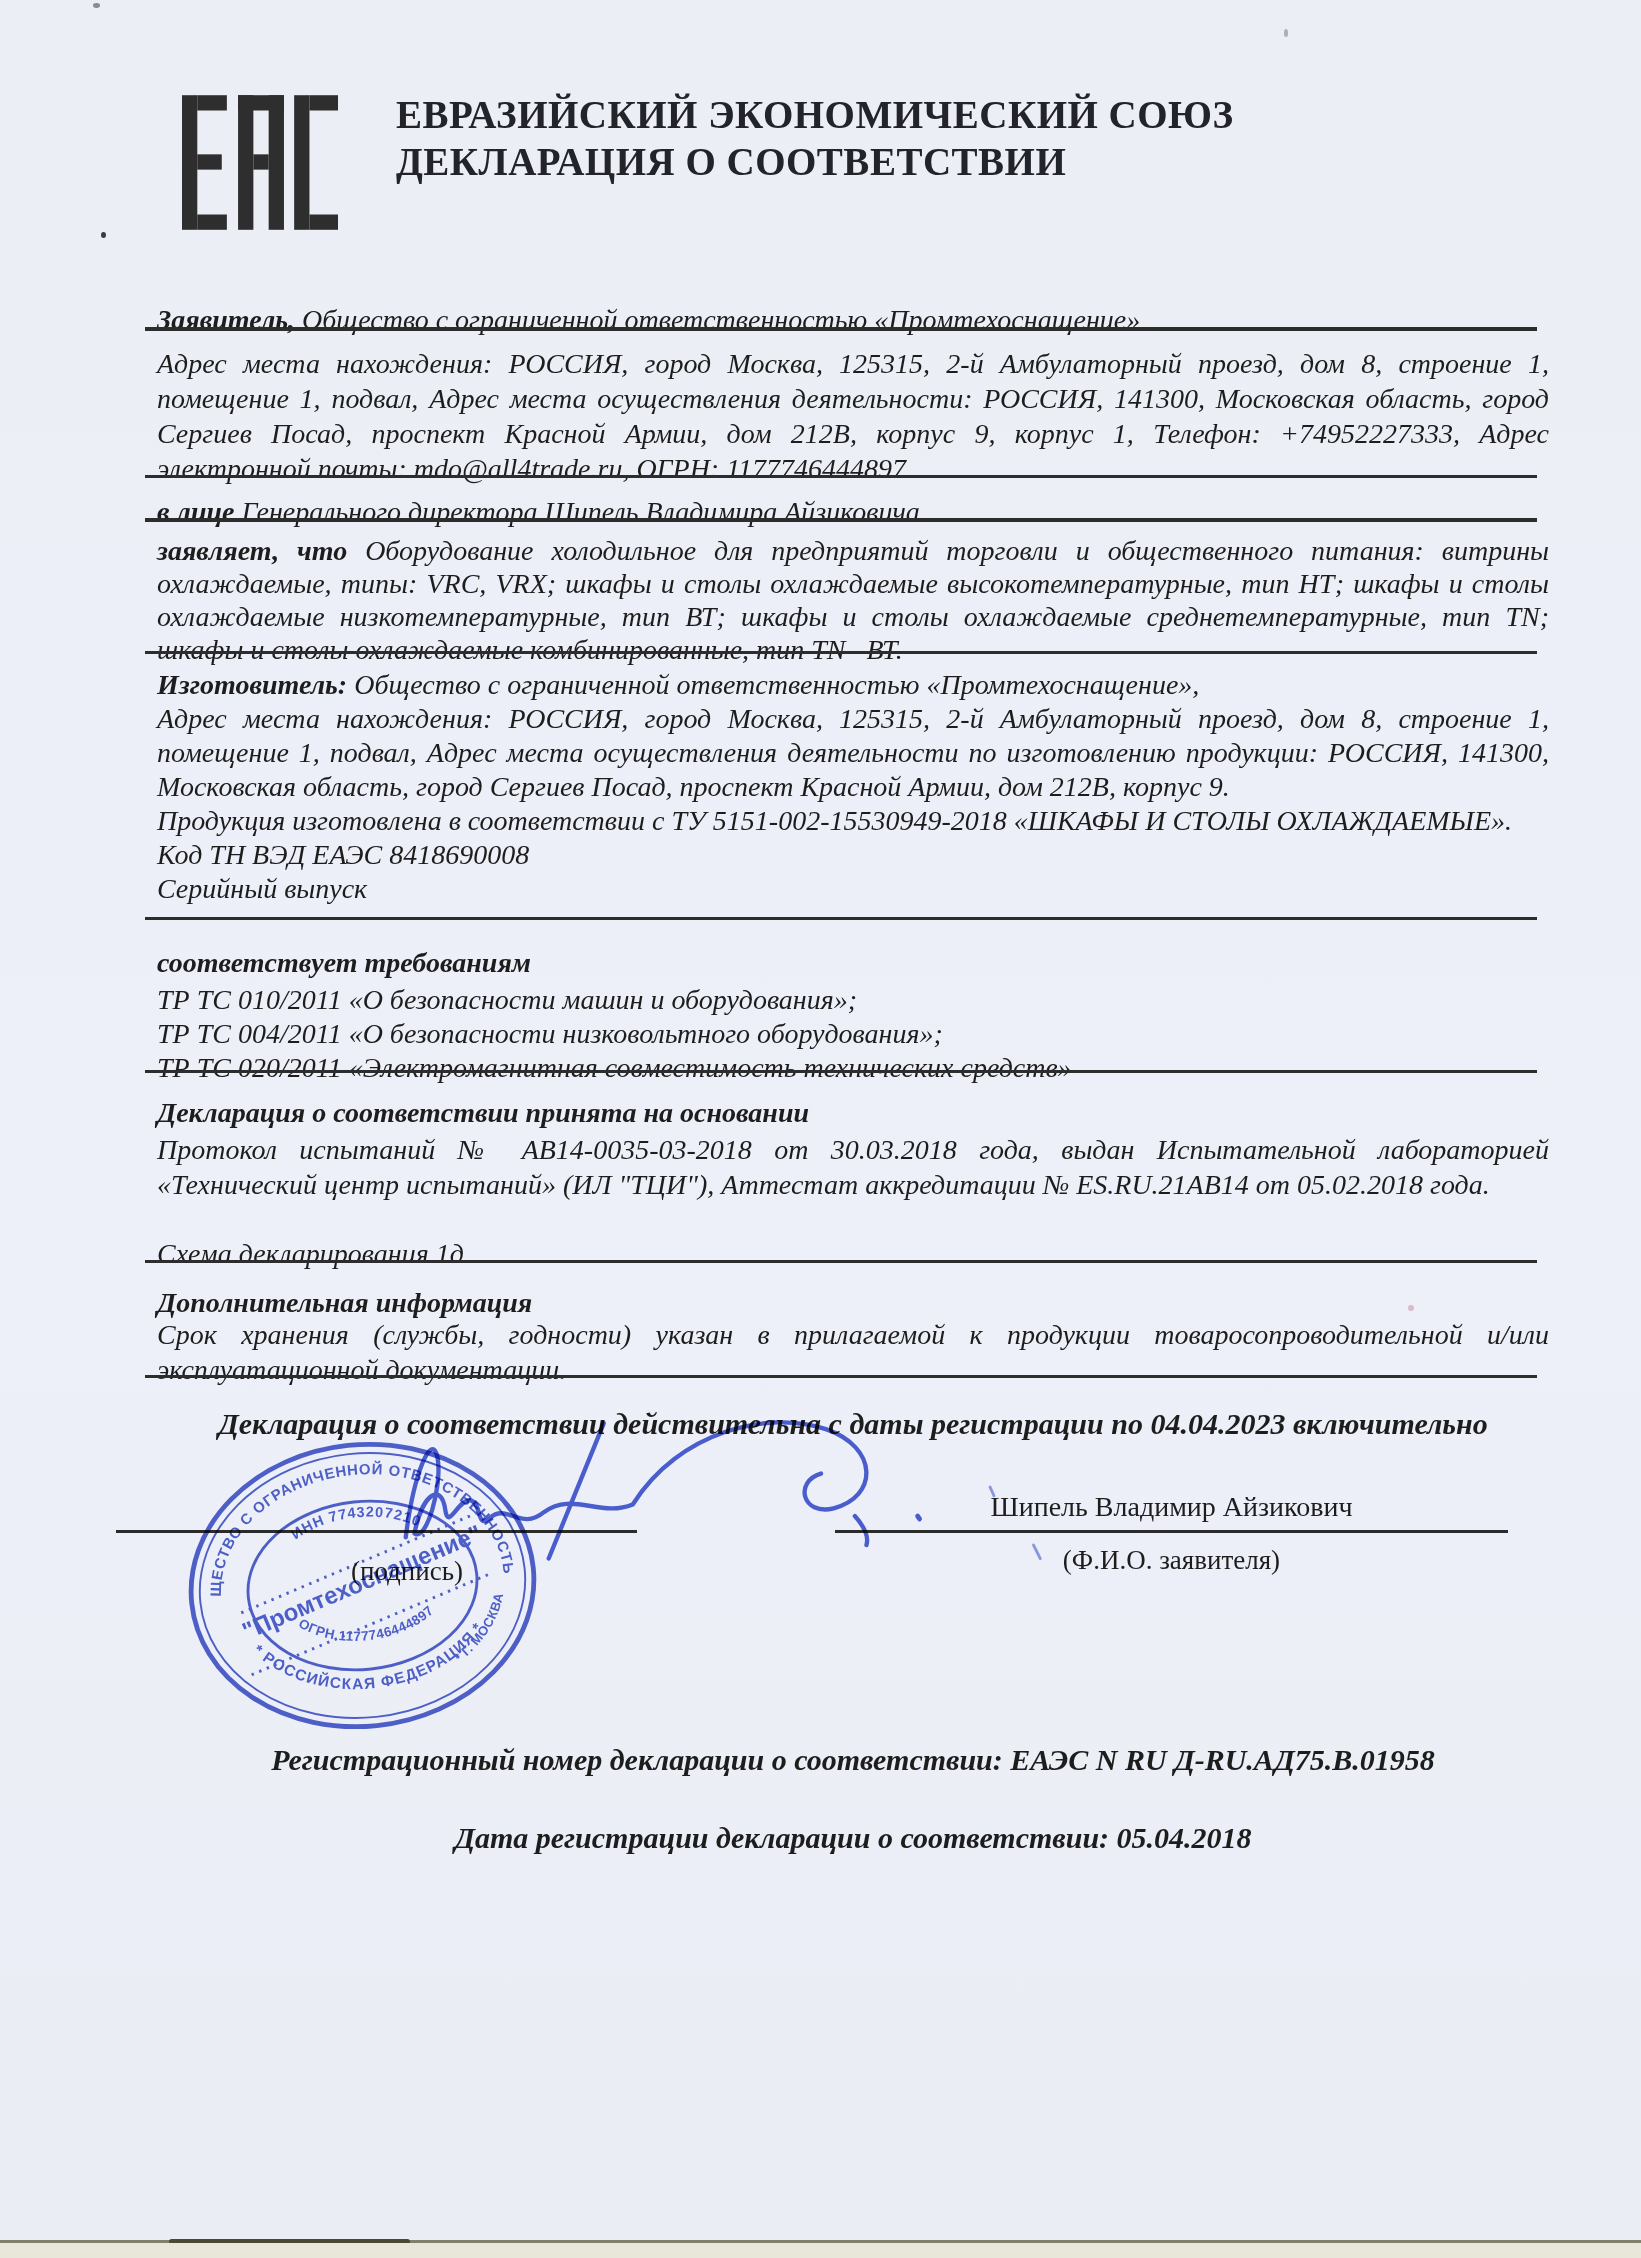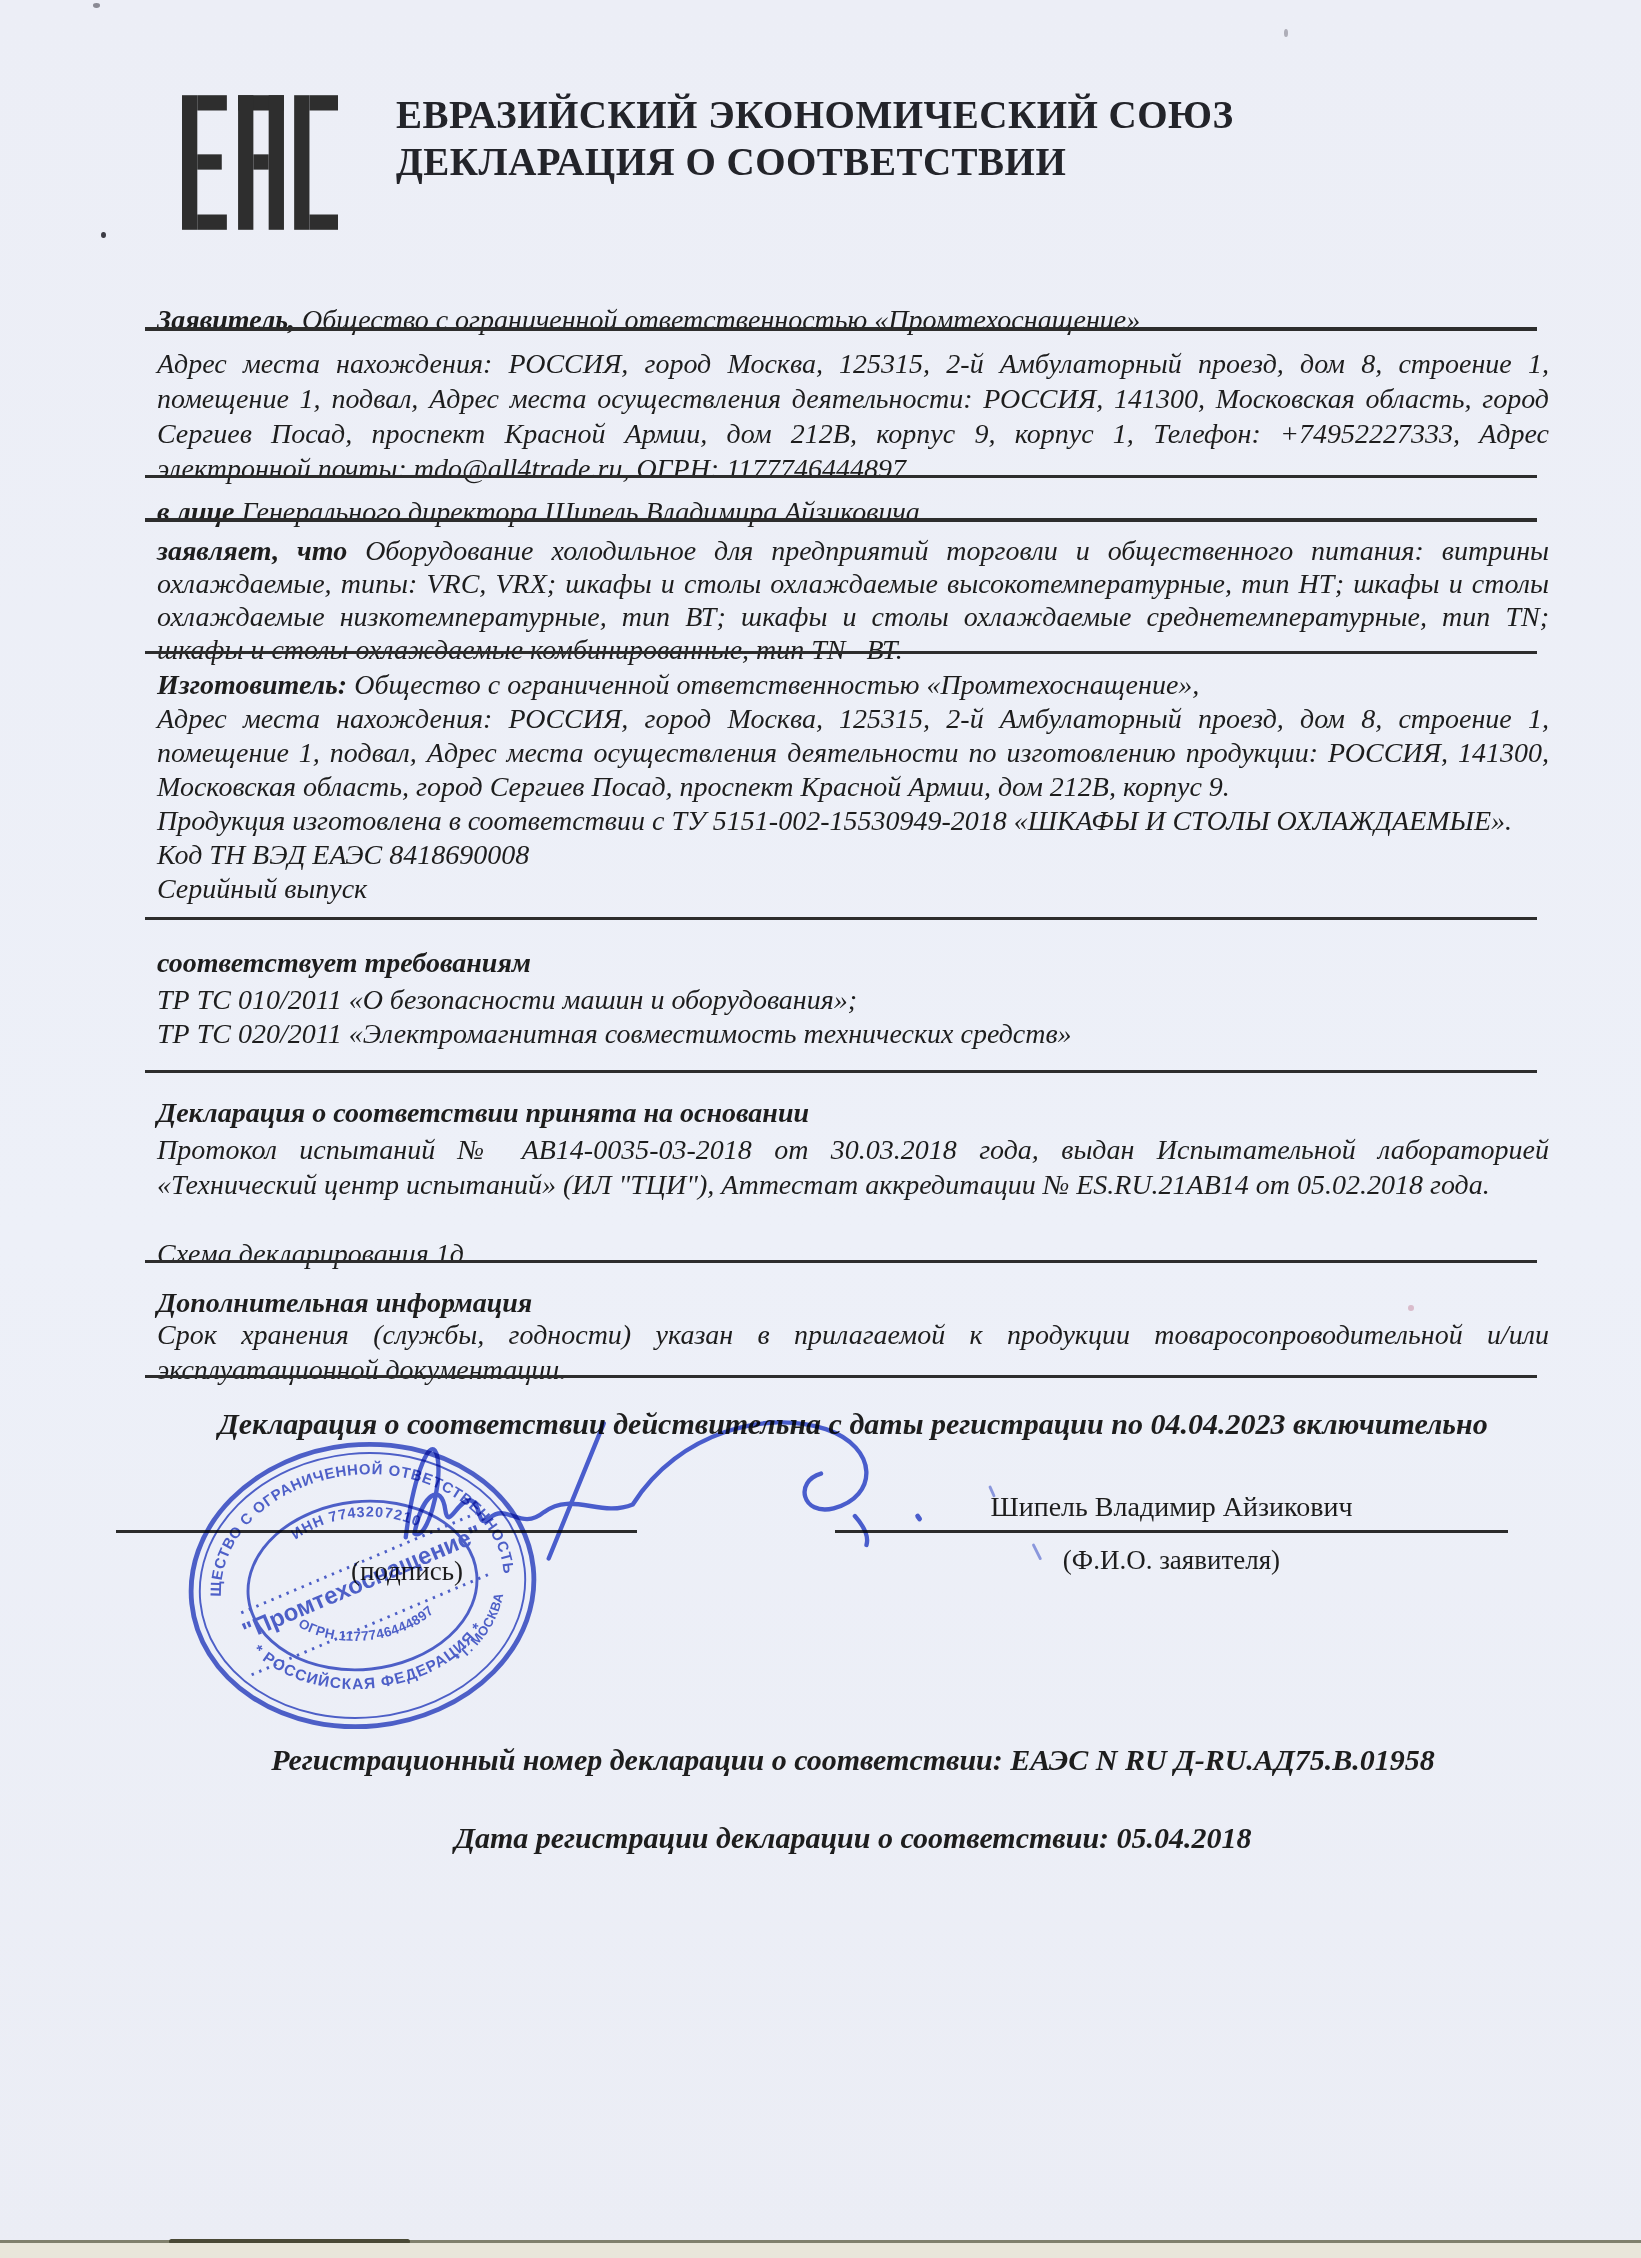--- a/index.html
+++ b/index.html
@@ -73,20 +73,21 @@
     <div class="just">Адрес места нахождения: РОССИЯ, город Москва, 125315, 2-й Амбулаторный проезд, дом 8, строение 1, помещение 1, подвал, Адрес места осуществления деятельности по изготовлению продукции: РОССИЯ, 141300, Московская область, город Сергиев Посад, проспект Красной Армии, дом 212В, корпус 9.</div>
     <div>Продукция изготовлена в соответствии с ТУ 5151-002-15530949-2018 «ШКАФЫ И СТОЛЫ ОХЛАЖДАЕМЫЕ».</div>
     <div>Код ТН ВЭД ЕАЭС 8418690008</div>
     <div>Серийный выпуск</div>
   </div>
   <div class="abs rule" style="top:917px"></div>
 
   <p class="abs row b" style="top:933px">соответствует требованиям</p>
   <div class="abs para" style="top:971px;line-height:34px">
     <div>ТР ТС 010/2011 «О безопасности машин и оборудования»;</div>
+    <div>ТР ТС 004/2011 «О безопасности низковольтного оборудования»;</div>
     <div>ТР ТС 020/2011 «Электромагнитная совместимость технических средств»</div>
   </div>
   <div class="abs rule" style="top:1070px"></div>
 
   <p class="abs row b" style="top:1083px">Декларация о соответствии принята на основании</p>
   <p class="abs para just" style="top:1120px">Протокол испытаний № АВ14-0035-03-2018 от 30.03.2018 года, выдан Испытательной лабораторией «Технический центр испытаний» (ИЛ "ТЦИ"), Аттестат аккредитации № ES.RU.21АВ14 от 05.02.2018 года.</p>
   <p class="abs para" style="top:1224px">Схема декларирования 1д</p>
   <div class="abs rule" style="top:1260px"></div>
 
   <p class="abs row b" style="top:1273px">Дополнительная информация</p>

